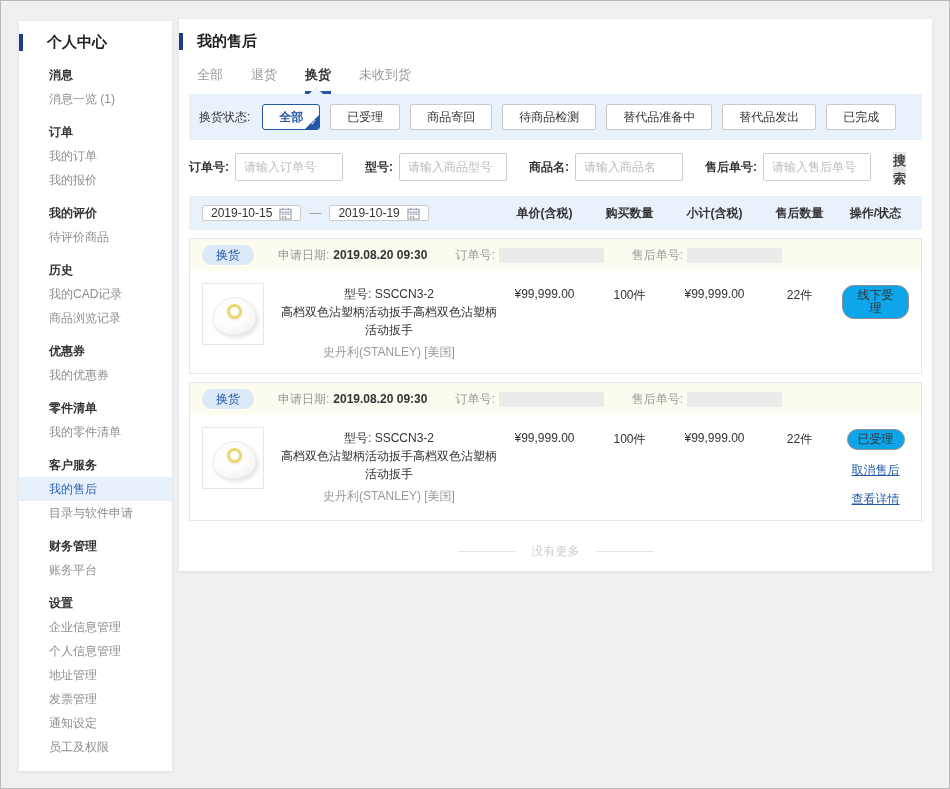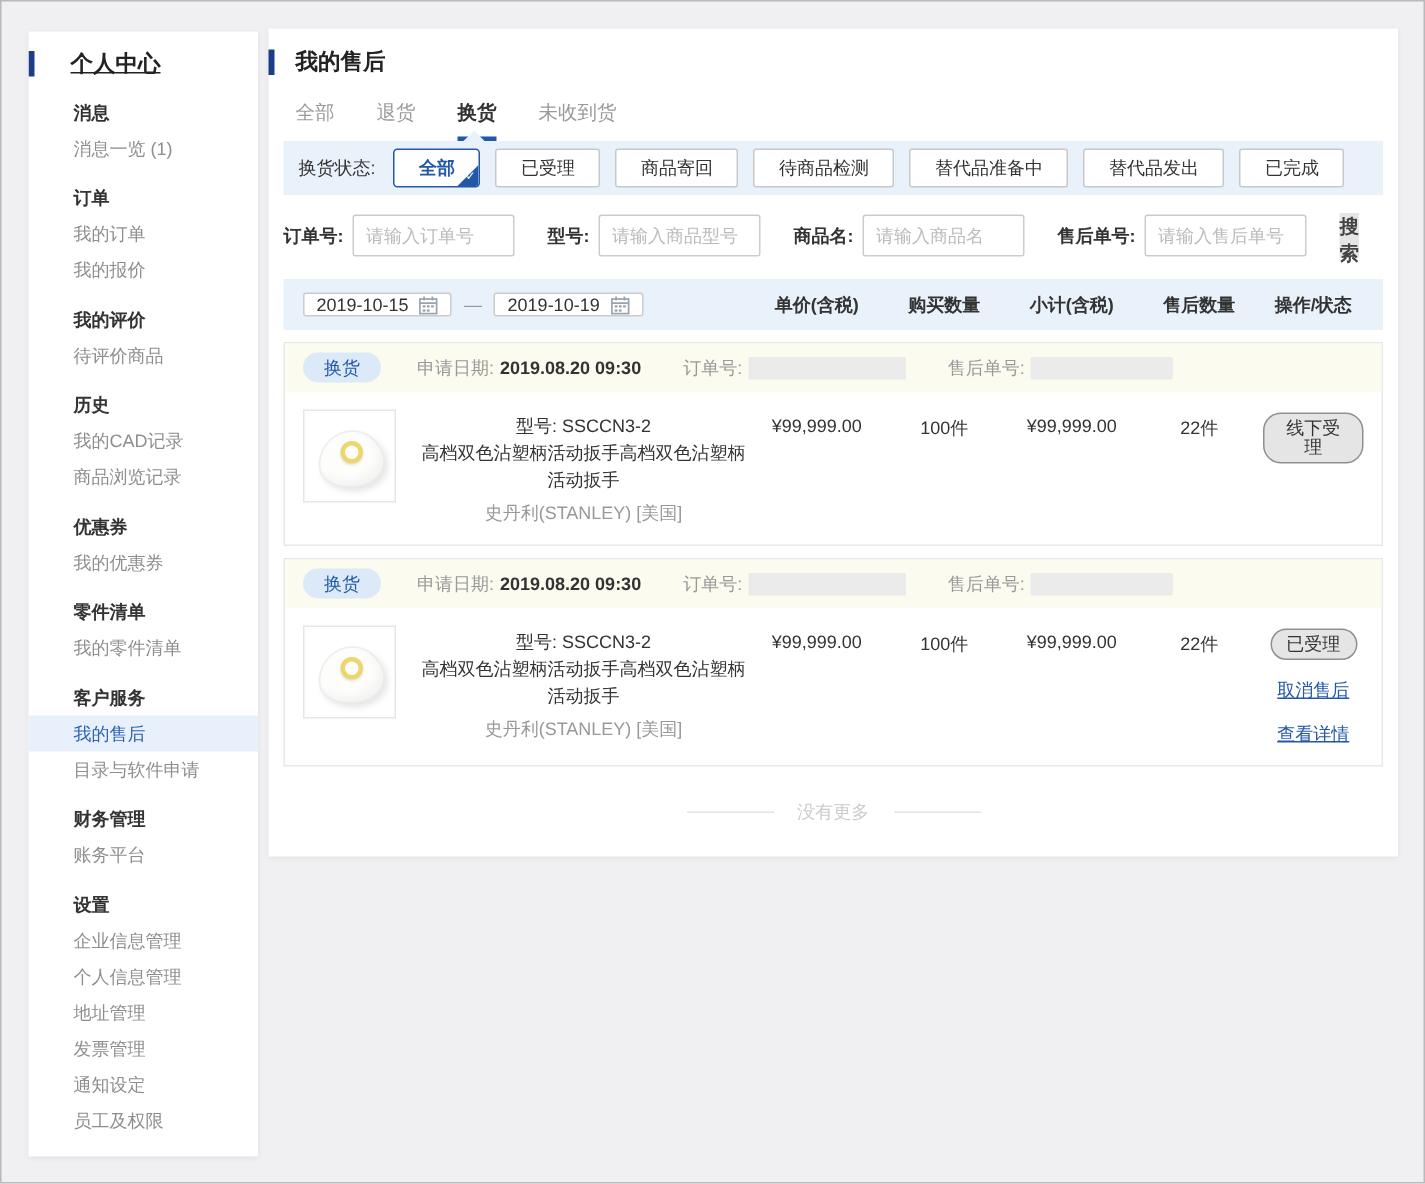--- a/index.html
+++ b/index.html
@@ -14,21 +14,21 @@
   }
 
   
   .sidebar {
     position: absolute; left: 18px; top: 20px;
     width: 153px; height: 750px;
     background: #fff;
     box-shadow: 0 1px 4px rgba(0,0,0,.07);
     overflow: hidden;
   }
-  .sidebar-header { position: relative; padding: 12px 0 2px 28px; font-size: 15px; font-weight: bold; color: #222; text-decoration: underline; }
+  .sidebar-header { position: relative; padding: 12px 0 2px 28px; font-size: 15px; font-weight: bold; color: #222; }
   .sidebar-header .vbar { position: absolute; left: 0; top: 13px; width: 4px; height: 17px; background: #1f3c88; }
   .side-section-title { padding: 13px 0 3px 30px; font-size: 12px; font-weight: bold; color: #333; }
   .side-item { padding: 5px 0 5px 30px; font-size: 12px; color: #8e8e8e; cursor: pointer; line-height: 14px; }
   .side-item.active { background: #e8f1fb; color: #2d62b3; }
 
   
   .main {
     position: absolute; left: 178px; top: 18px;
     width: 753px; height: 552px;
     background: #fff;
@@ -38,21 +38,21 @@
   .main-title-row .vbar { position: absolute; left: 0; top: 14px; width: 4px; height: 17px; background: #1f3c88; }
 
   .tabs { display: flex; gap: 28px; padding: 15px 0 0 18px; font-size: 13px; }
   .tab { color: #9a9a9a; padding-bottom: 10px; cursor: pointer; }
   .tab.active { color: #333; font-weight: bold; border-bottom: 3px solid #2358a8; padding-bottom: 7px; }
 
   .filter-bar {
     position: relative; margin: 0 10px;
     background: #e9f1fb;
     display: flex; align-items: center; gap: 10px;
-    padding: 8px 10px; height: 36px;
+    padding: 8px 10px; height: 46px;
   }
   .notch { position: absolute; top: -7px; left: 120px; width: 0; height: 0;
     border-left: 7px solid transparent; border-right: 7px solid transparent; border-bottom: 7px solid #e9f1fb; }
   .filter-label { font-size: 12px; color: #333; margin-right: 2px; }
   .chip { position: relative; background: #fff; border: 1px solid #c9c9c9; border-radius: 2px;
     padding: 6px 16px; font-size: 12px; color: #333; cursor: pointer; line-height: 12px; }
   .chip.selected { border: 1px solid #2358a8; border-radius: 3px; color: #2358a8; font-weight: bold; overflow: hidden; }
   .chip.selected .chip-corner { position: absolute; right: 0; bottom: 0; width: 0; height: 0;
     border-left: 14px solid transparent; border-bottom: 14px solid #2358a8; }
   .chip.selected .chip-corner::after { content: "✓"; position: absolute; left: -9px; top: 2px;
@@ -101,21 +101,21 @@
   .mask-valve { position: absolute; left: 24px; top: 20px; width: 15px; height: 15px;
     border: 3px solid #eed66e; border-radius: 50%; background: #fff;
     box-shadow: 0 1px 2px rgba(0,0,0,.12); }
   .prod-info { padding-top: 2px; line-height: 18px; }
   .prod-model { color: #333; }
   .prod-name { color: #333; }
   .prod-brand { color: #999; margin-top: 4px; }
   .val-cell { text-align: center; color: #333; padding-top: 4px; }
   .status-cell { text-align: center; padding-top: 2px; }
   .status-pill { display: inline-block; border: 1px solid #8f8f8f; border-radius: 12px;
-    padding: 3px 10px; font-size: 12px; color: #333; line-height: 13px; background: #e5e5e5; }
+    padding: 3px 10px; font-size: 12px; color: #333; line-height: 13px; background: #0ea5e9; }
   .op-link { display: block; color: #2358a8; text-decoration: underline; margin-top: 12px; font-size: 12px; cursor: pointer; }
 
   .no-more { margin-top: 22px; display: flex; align-items: center; justify-content: center; gap: 16px;
     color: #ccc; font-size: 12px; font-family: Liberation Mono, monospace; }
   .no-more .line { width: 58px; height: 1px; background: #e4e4e4; }
 </style>
 </head>
 <body>
 
 <div class="sidebar">

